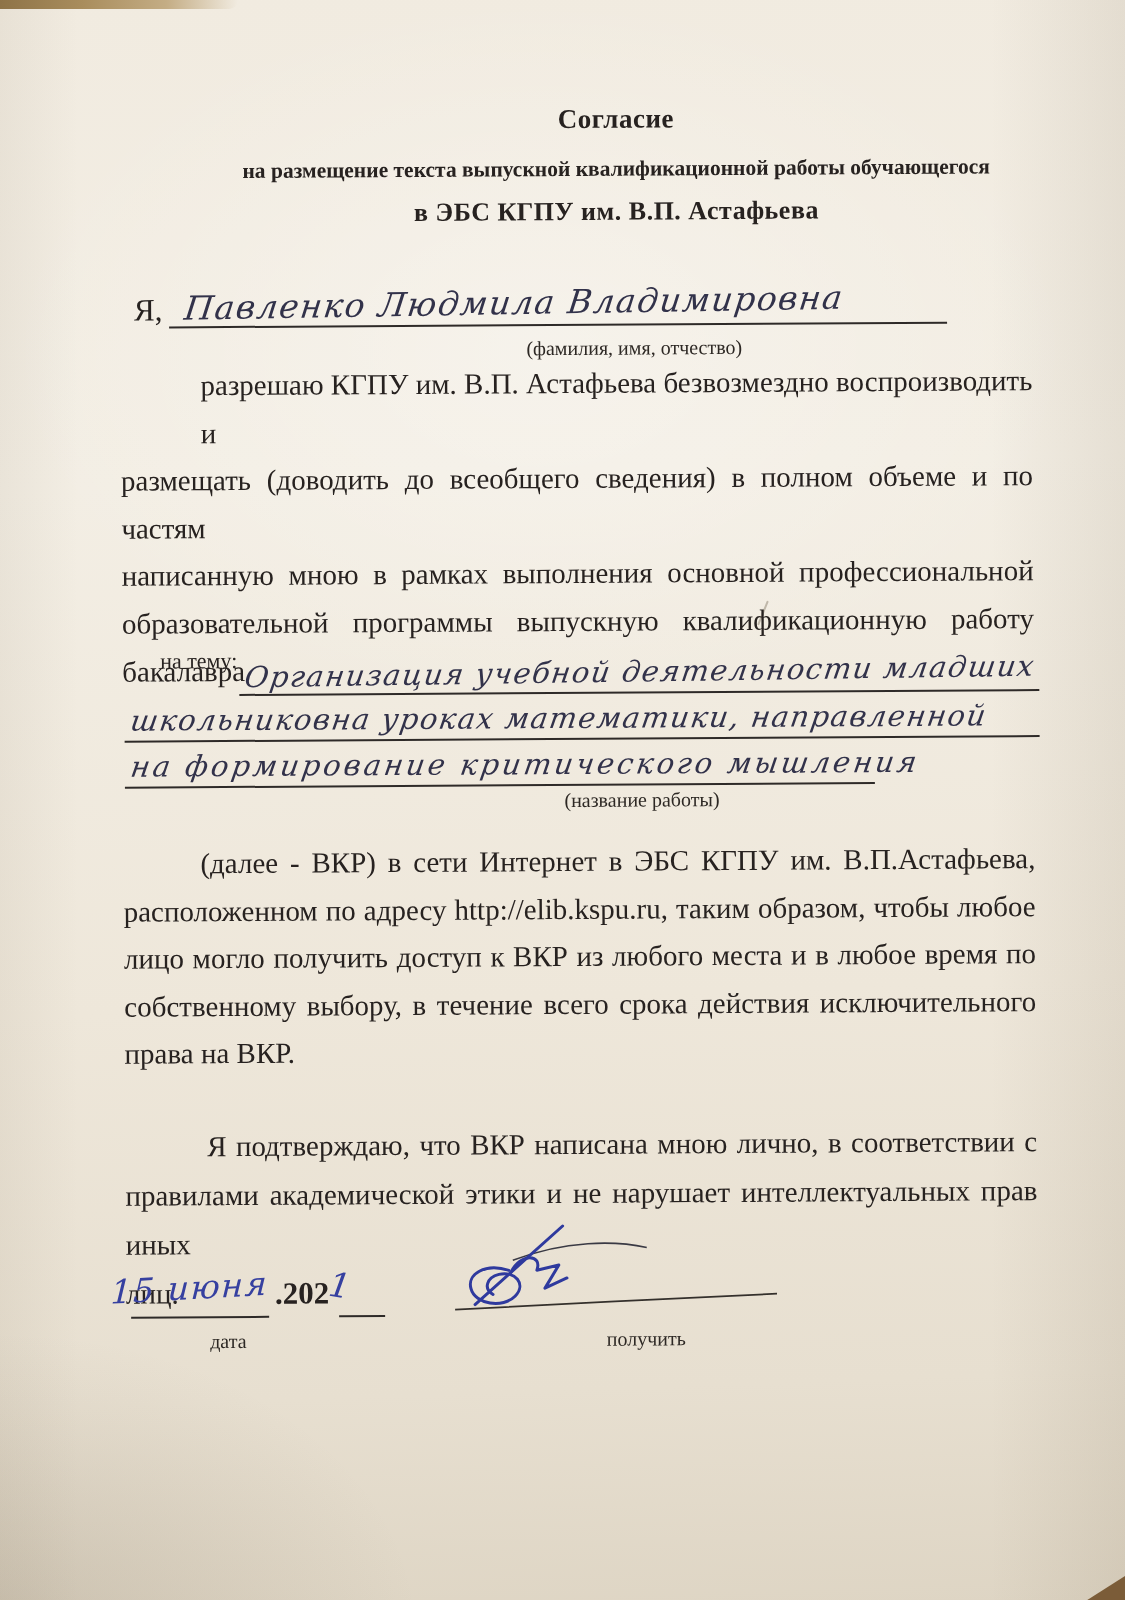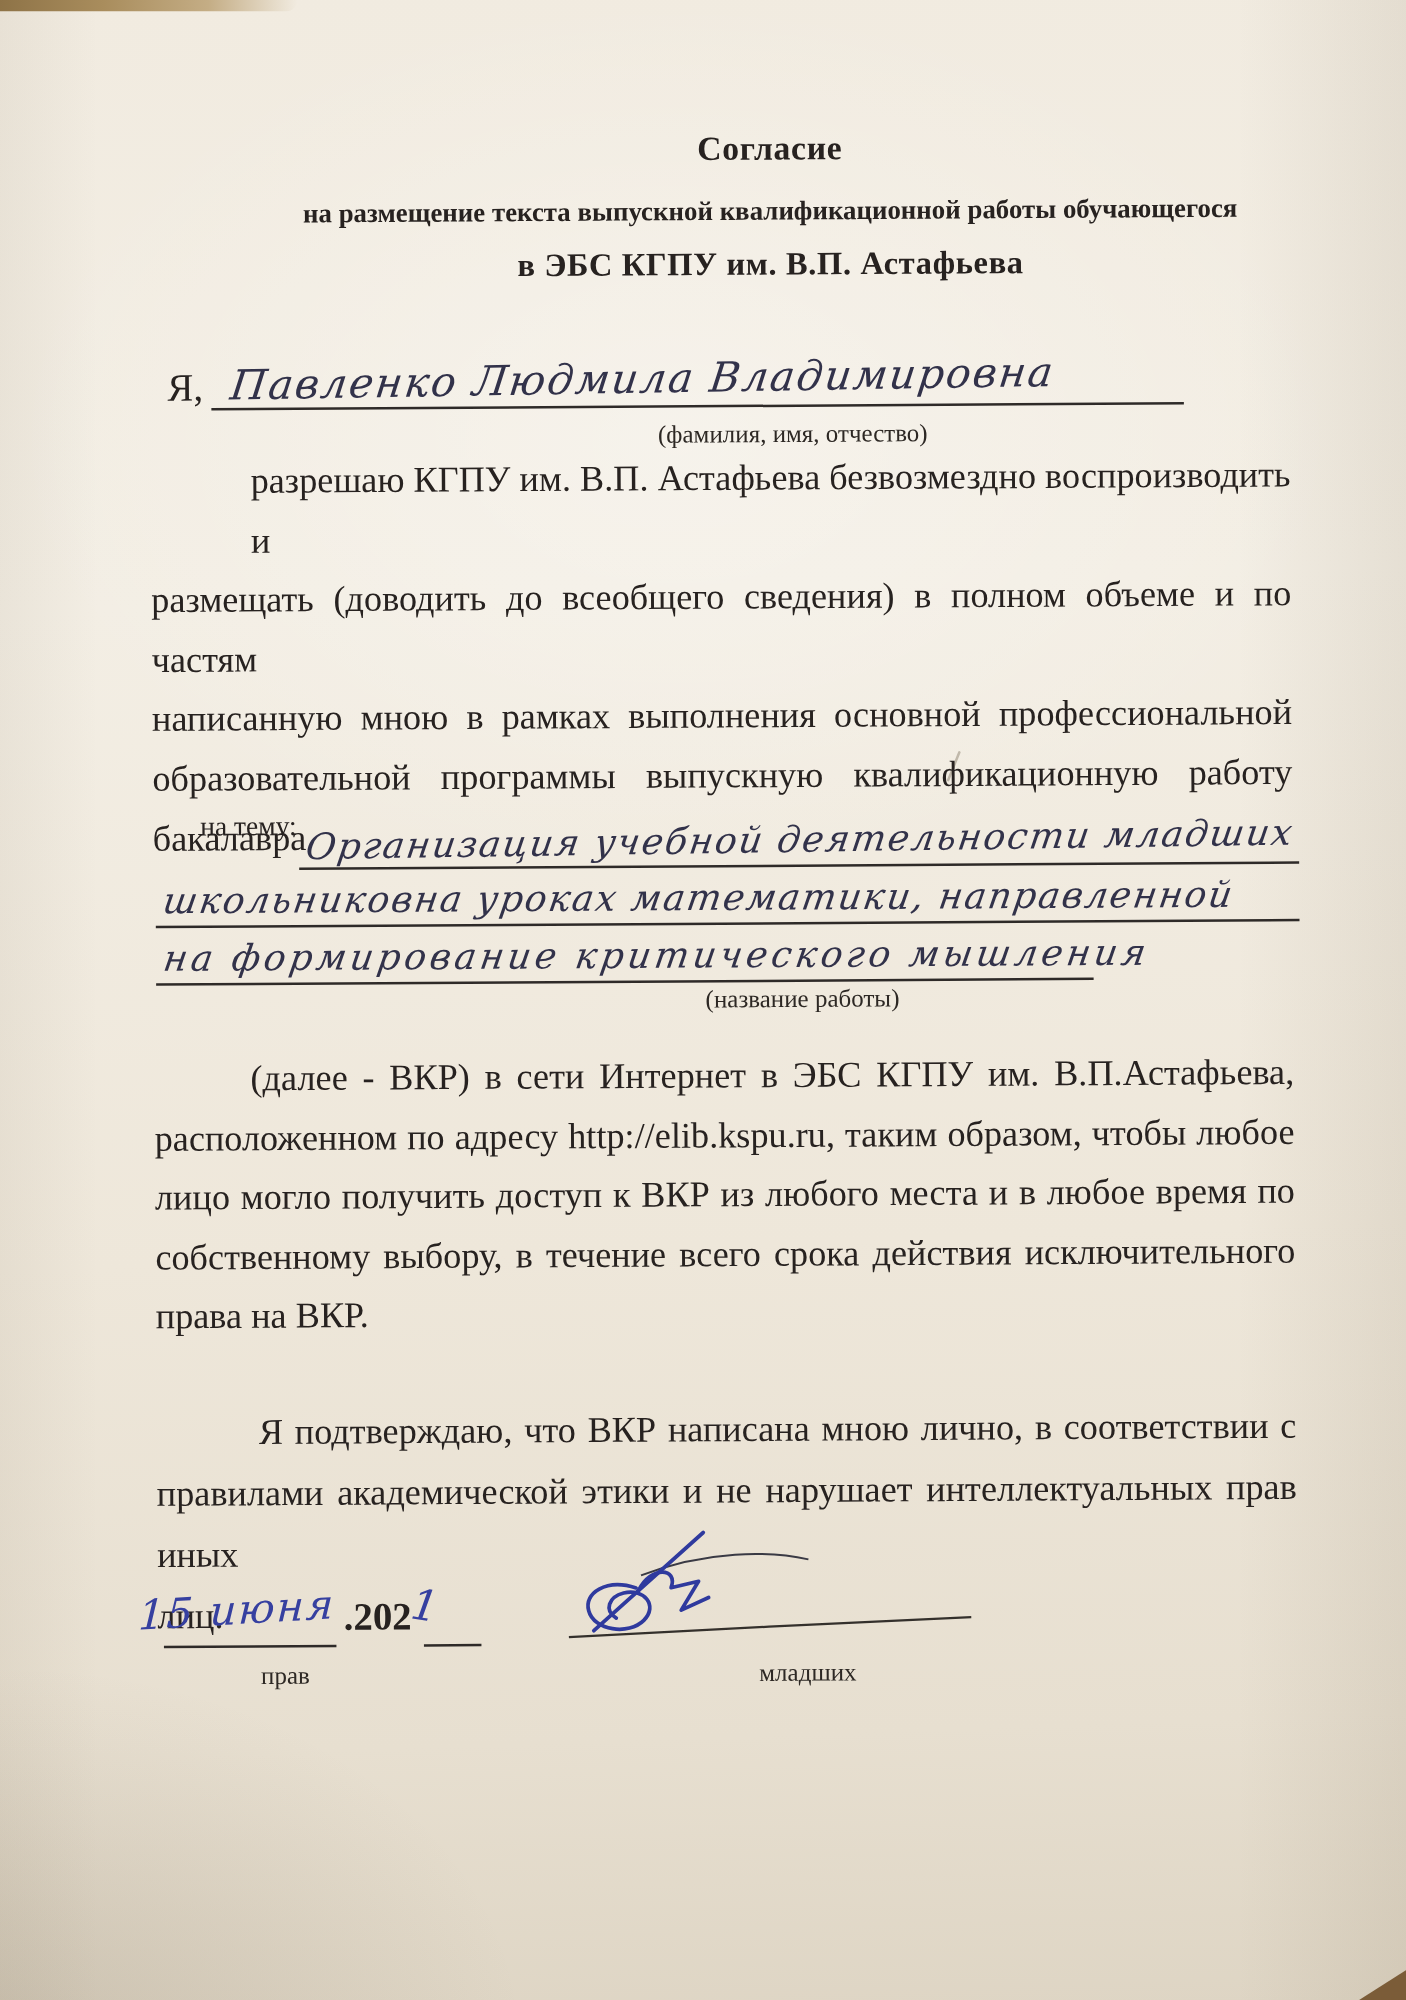--- a/index.html
+++ b/index.html
@@ -109,27 +109,27 @@
     <div class="jline" style="padding-left:82px;">Я подтверждаю, что ВКР написана мною лично, в соответствии с</div>
     <div class="jline">правилами академической этики и не нарушает интеллектуальных прав иных</div>
     <div class="jline-last">лиц.</div>
   </div>
 
   <div class="abs hw ink-blue" style="left:108px;top:1266px;font-size:33px;transform:skewX(-6deg) rotate(-3deg);">15 июня</div>
   <div class="abs" style="left:128px;top:1270px;width:138px;height:44px;border-bottom:2px solid #2e2a28;"></div>
   <div class="abs printed" style="left:272px;top:1274px;font-size:31px;font-weight:bold;">.202</div>
   <div class="abs hw ink-blue" style="left:326px;top:1264px;font-size:34px;transform:rotate(9deg);">1</div>
   <div class="abs" style="left:336px;top:1270px;width:46px;height:44px;border-bottom:2px solid #2e2a28;"></div>
-  <div class="abs caption" style="left:145px;top:1328px;width:160px;">прав</div>
+  <div class="abs caption" style="left:145px;top:1328px;width:160px;">дата</div>
 
   <svg class="abs" style="left:448px;top:1212px;" width="330" height="105" viewBox="0 0 330 105">
 
     <path d="M 4 97 C 110 92, 220 87, 326 83" fill="none" stroke="#34302c" stroke-width="1.8"></path>
 
     <path d="M 62 48 C 115 28, 165 29, 196 36" fill="none" stroke="#3a3a44" stroke-width="1.6"></path>
 
     <path d="M 58 58 C 34 50, 16 62, 20 76 C 24 92, 52 96, 64 84 C 76 72, 64 58, 48 62 C 36 65, 32 76, 42 82" fill="none" stroke="#2f3a9e" stroke-width="3" stroke-linecap="round"></path>
     <path d="M 24 92 L 112 14" fill="none" stroke="#2f3a9e" stroke-width="3" stroke-linecap="round"></path>
     <path d="M 60 60 C 70 40, 92 42, 86 58 L 108 53 L 94 76 L 116 66" fill="none" stroke="#2f3a9e" stroke-width="3" stroke-linecap="round" stroke-linejoin="round"></path>
   </svg>
-  <div class="abs caption" style="left:563px;top:1328px;width:160px;">младших</div>
+  <div class="abs caption" style="left:563px;top:1328px;width:160px;">получить</div>
 
 </div>
 
 </body></html>

